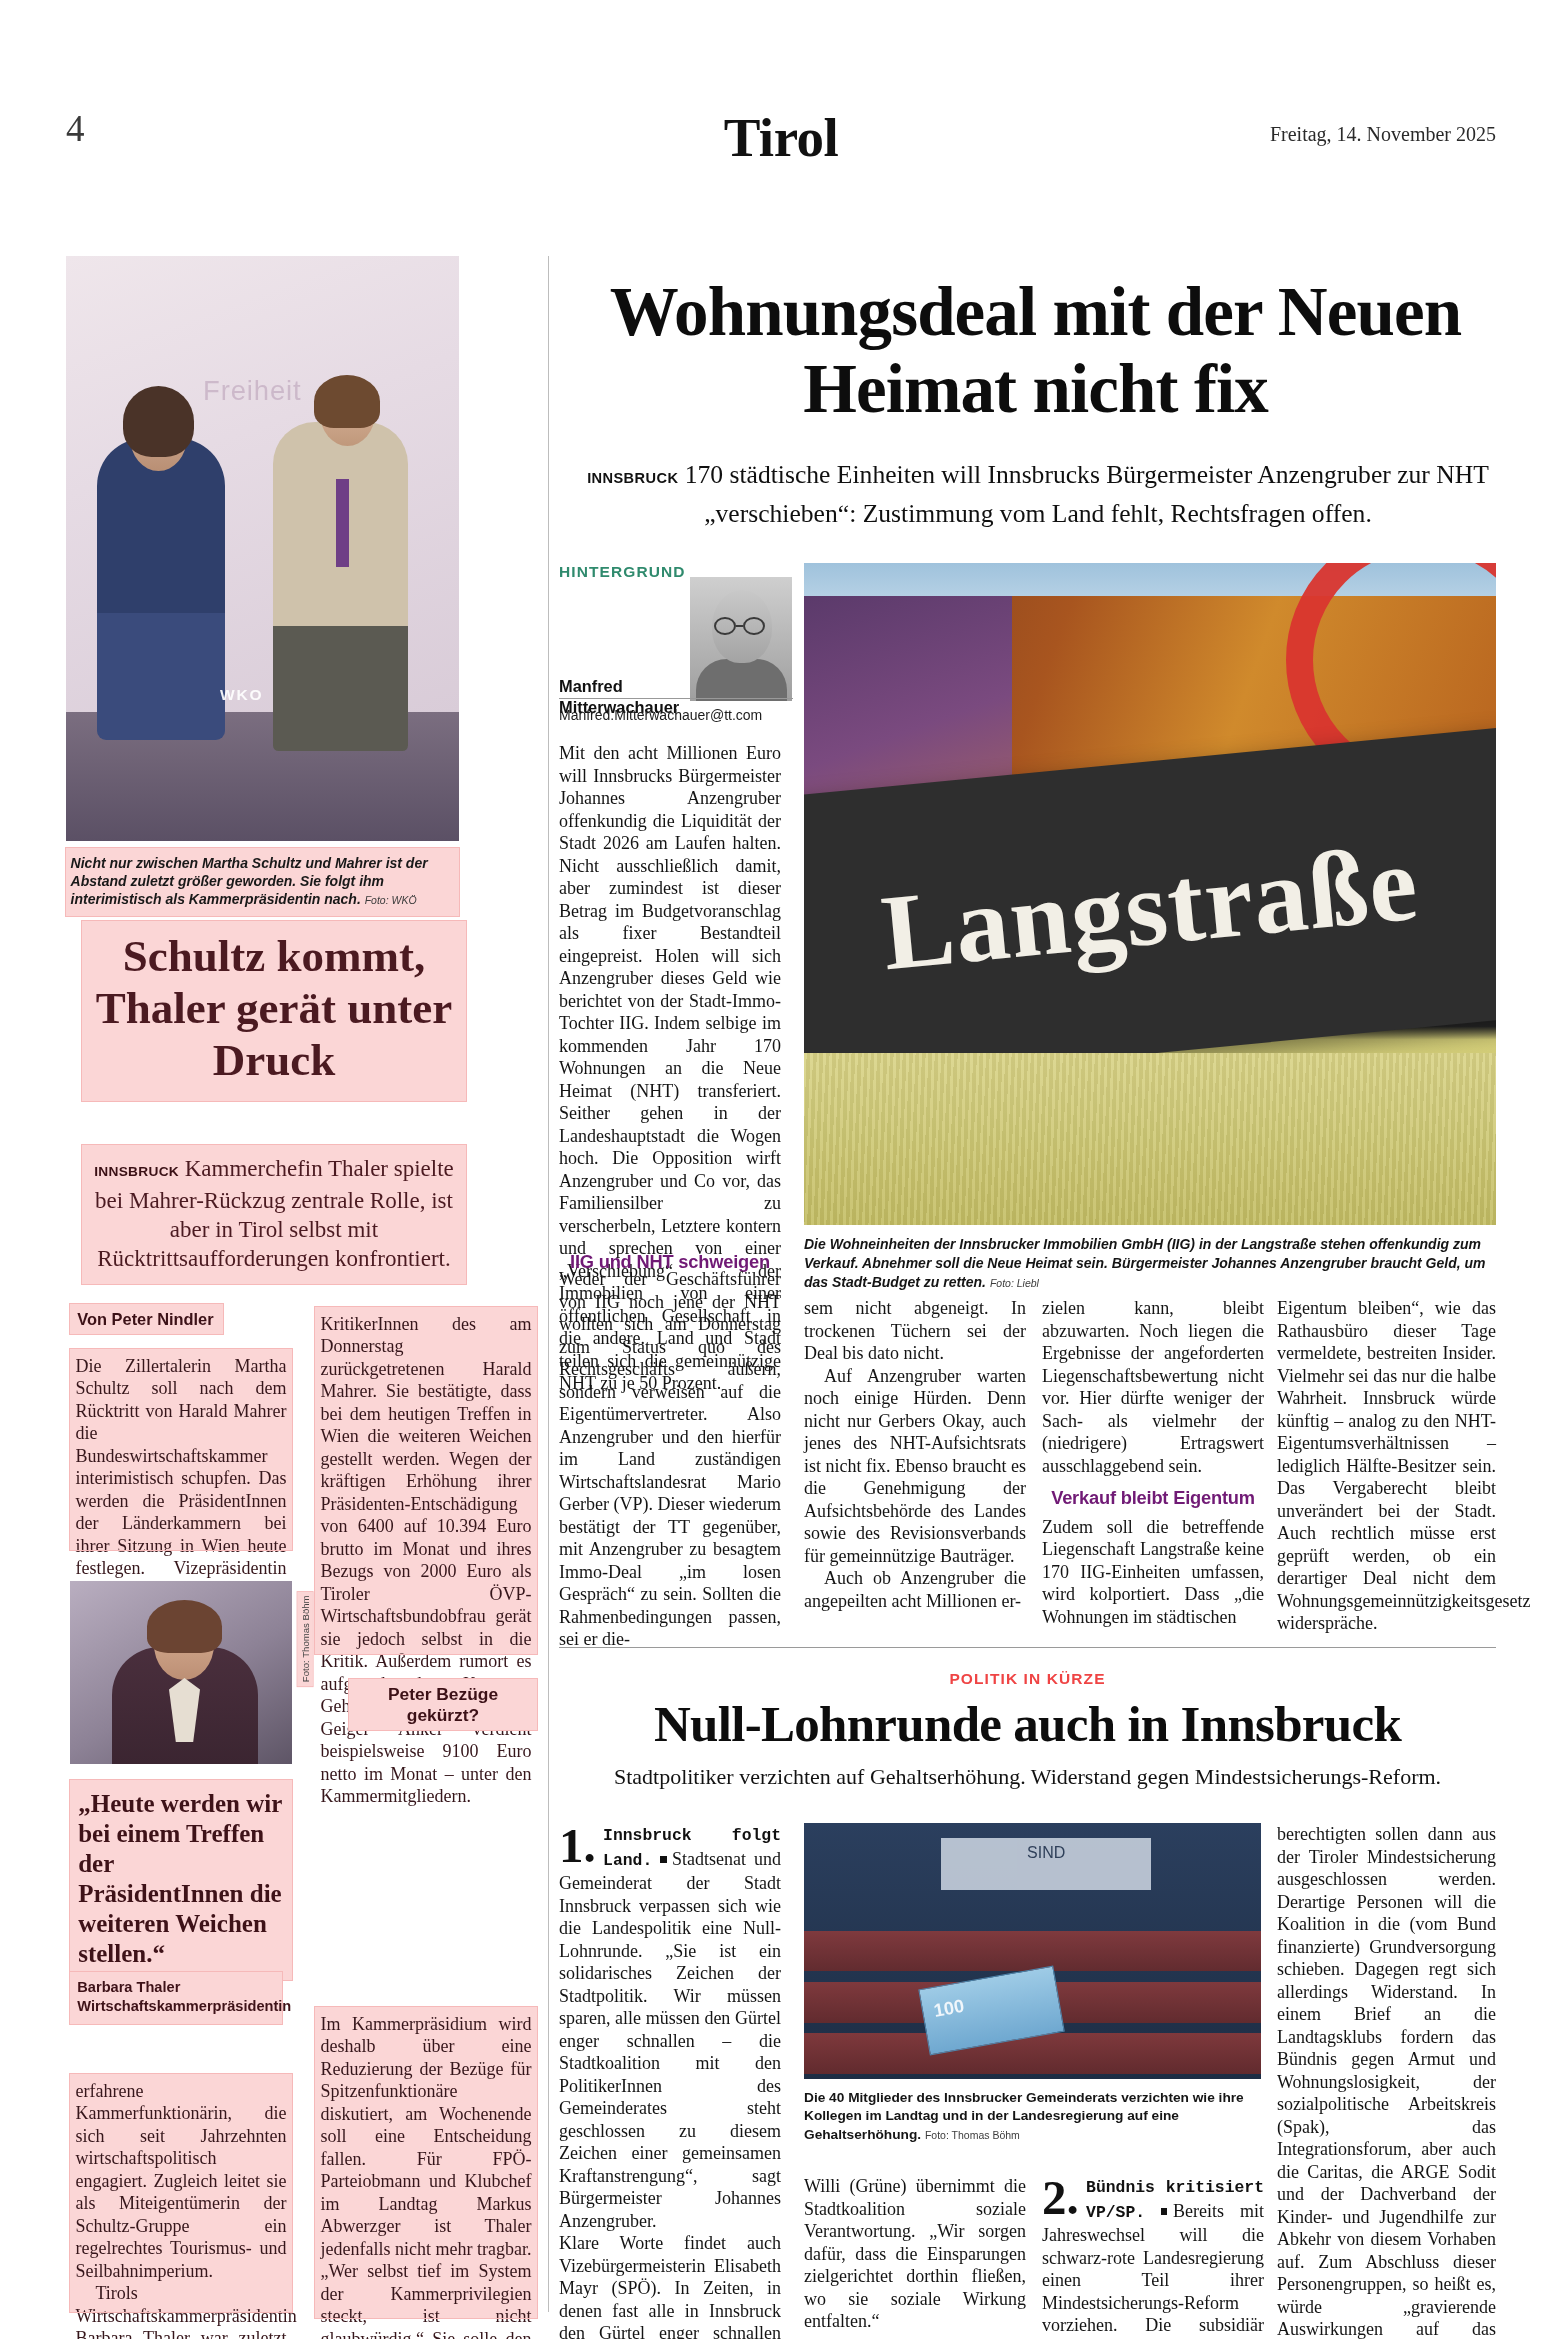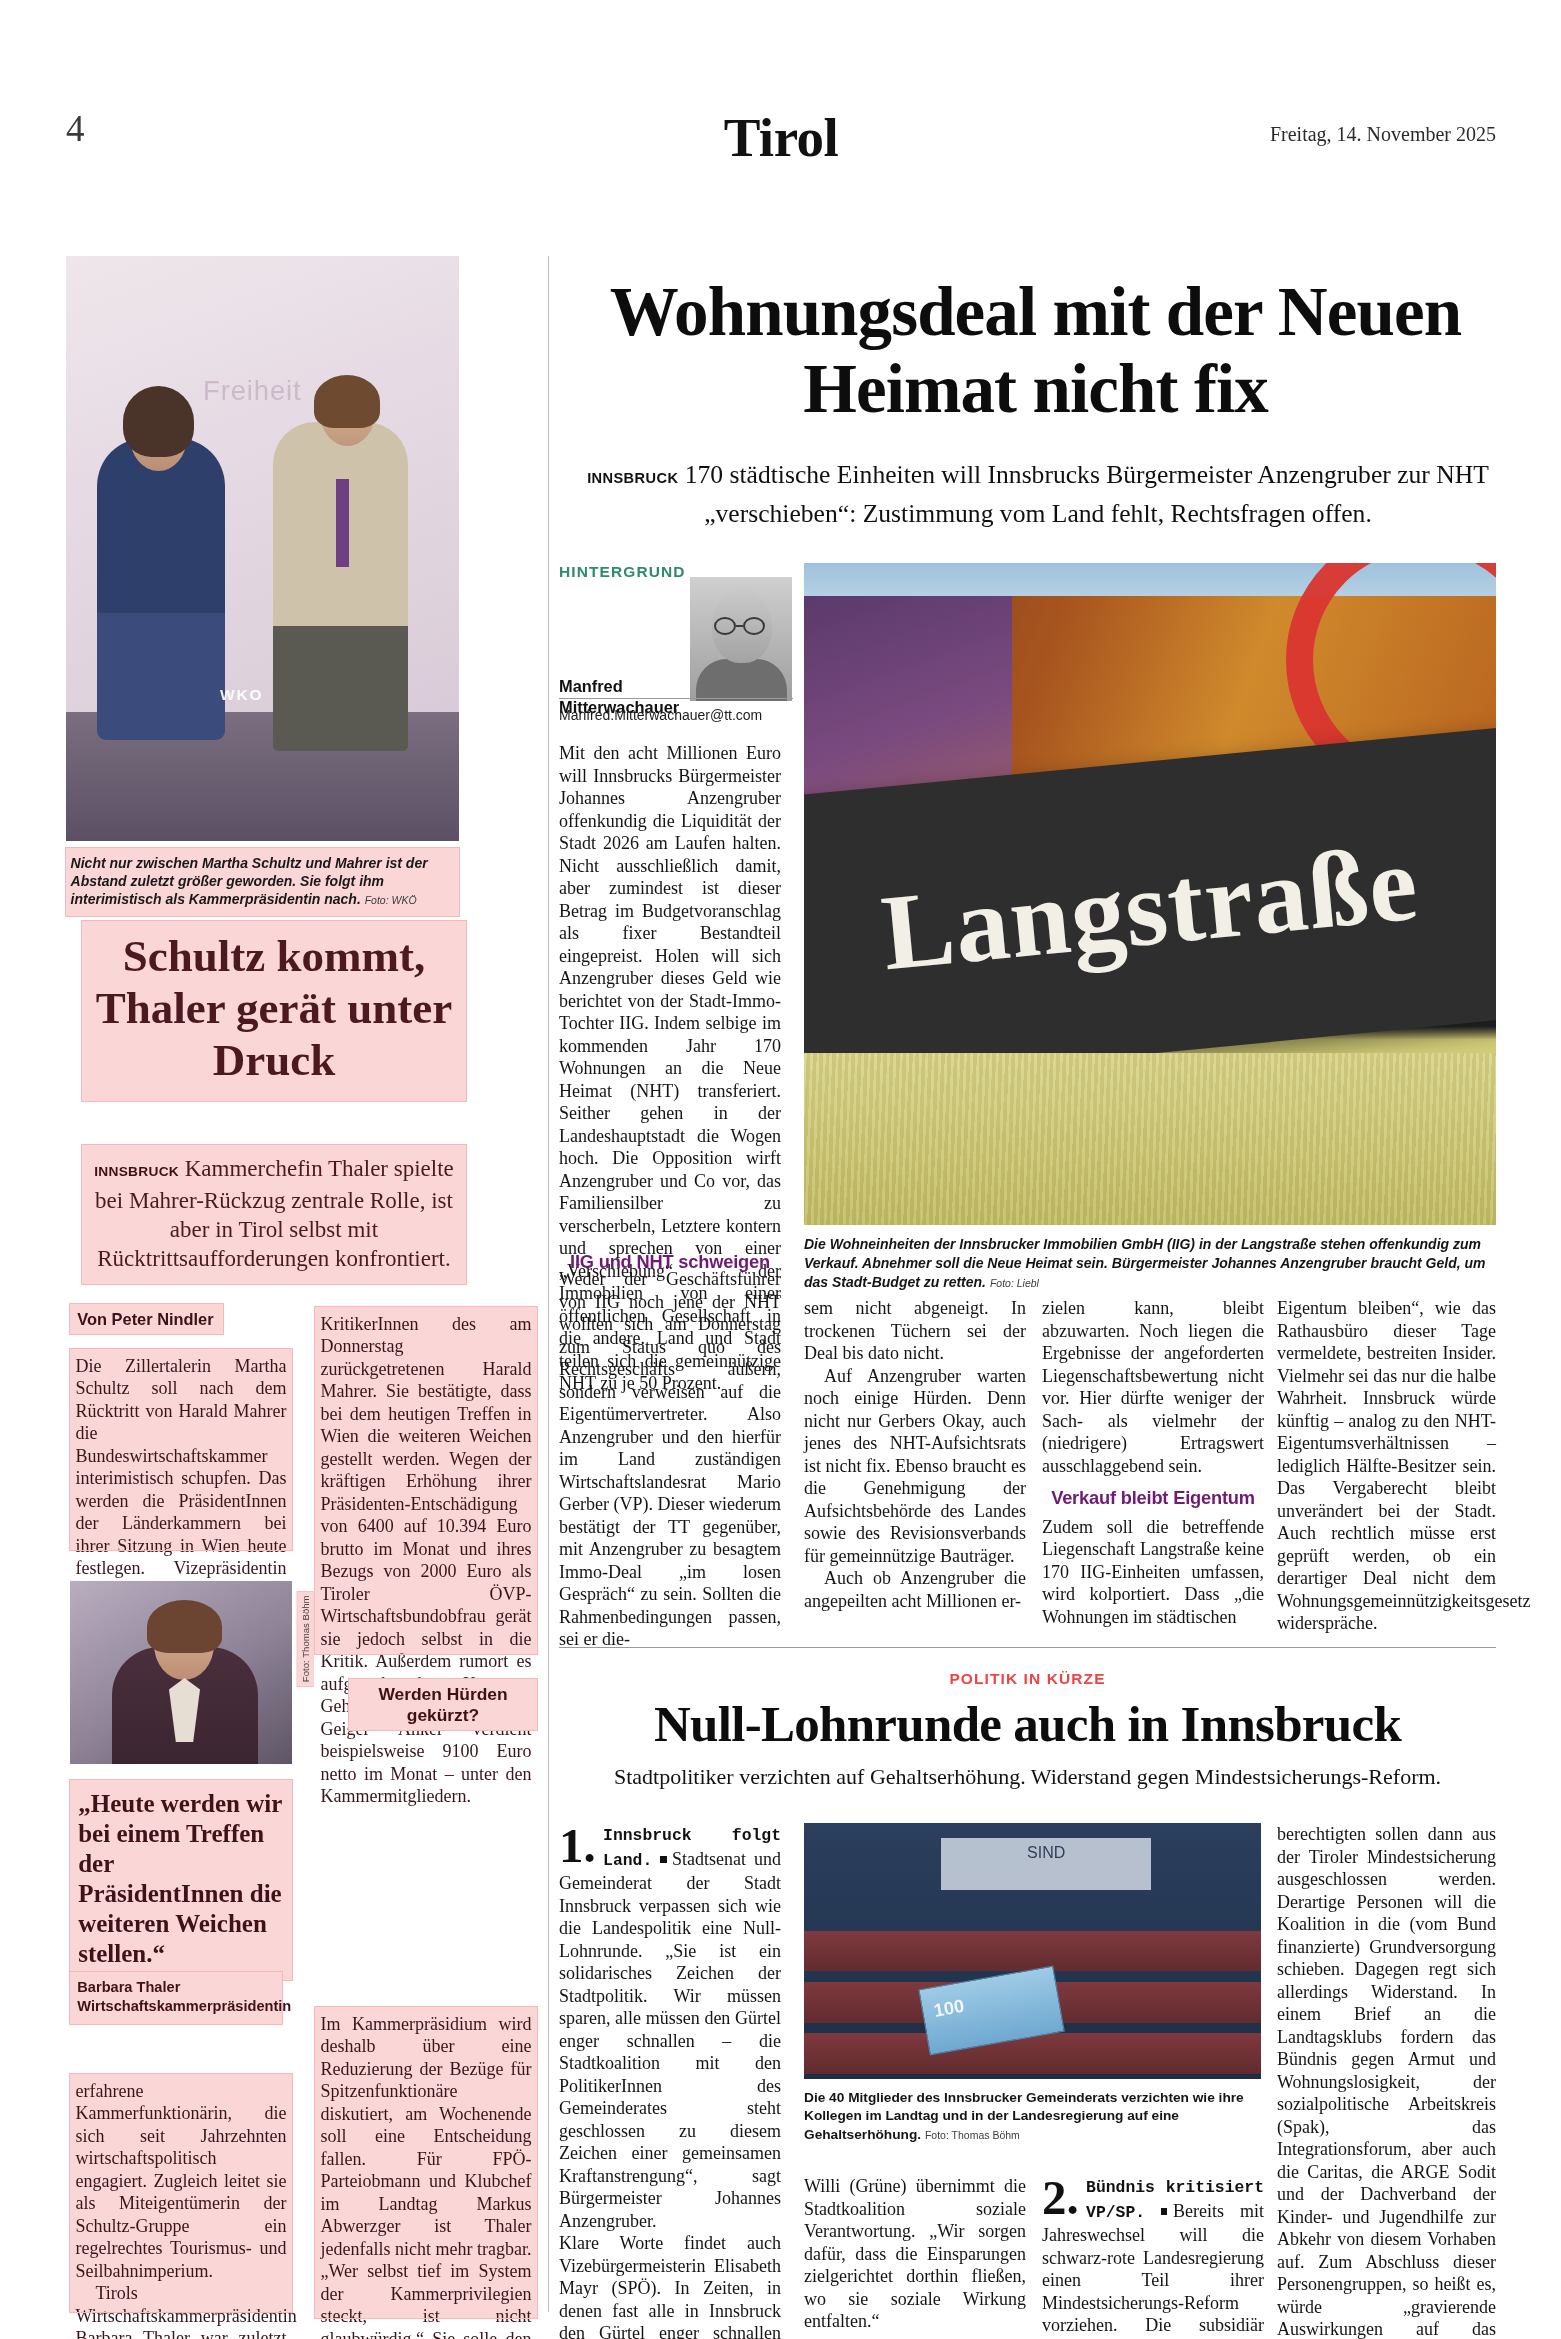--- a/index.html
+++ b/index.html
@@ -479,21 +479,21 @@
     <p>erfahrene Kammerfunktionärin, die sich seit Jahrzehnten wirtschaftspolitisch engagiert. Zugleich leitet sie als Miteigentümerin der Schultz-Gruppe ein regelrechtes Tourismus- und Seilbahnimperium.</p>
     <p>Tirols Wirtschaftskammerpräsidentin Barbara Thaler war zuletzt eine der schärfsten</p>
   </div>
 
   <div class="lcol4 pinkbox body-col">
     <p>Im Kammerpräsidium wird deshalb über eine Reduzierung der Bezüge für Spitzenfunktionäre diskutiert, am Wochenende soll eine Entscheidung fallen. Für FPÖ-Parteiobmann und Klubchef im Landtag Markus Abwerzger ist Thaler jedenfalls nicht mehr tragbar. „Wer selbst tief im System der Kammerprivilegien steckt, ist nicht glaubwürdig.“ Sie solle den Weg für einen Neuanfang freimachen und die Erhöhung der Bezüge zurücknehmen.</p>
 
   </div>
 
   <div class="pinkbox" style="position:absolute;left:349px;top:1679px;width:188px;text-align:center;padding:4.6px 5.5px;">
-    <span style="font-family:'Liberation Sans',sans-serif;font-weight:700;font-size:17.4px;color:#3c1117;">Werden Hürden gekürzt?</span>
+    <span style="font-family:'Liberation Sans',sans-serif;font-weight:700;font-size:17.4px;color:#3c1117;">Peter Bezüge gekürzt?</span>
   </div>
 
   <div class="rule-v" style="left:548px; top:256px; height:2056px;"></div>
 
   <div class="main-hed">Wohnungsdeal mit der Neuen Heimat nicht fix</div>
 
   <div class="main-dek">
     <span class="dek-kicker">INNSBRUCK</span>
     <span>170 städtische Einheiten will Innsbrucks Bürgermeister Anzengruber zur NHT „verschieben“: Zustimmung vom Land fehlt, Rechtsfragen offen.</span>
   </div>

